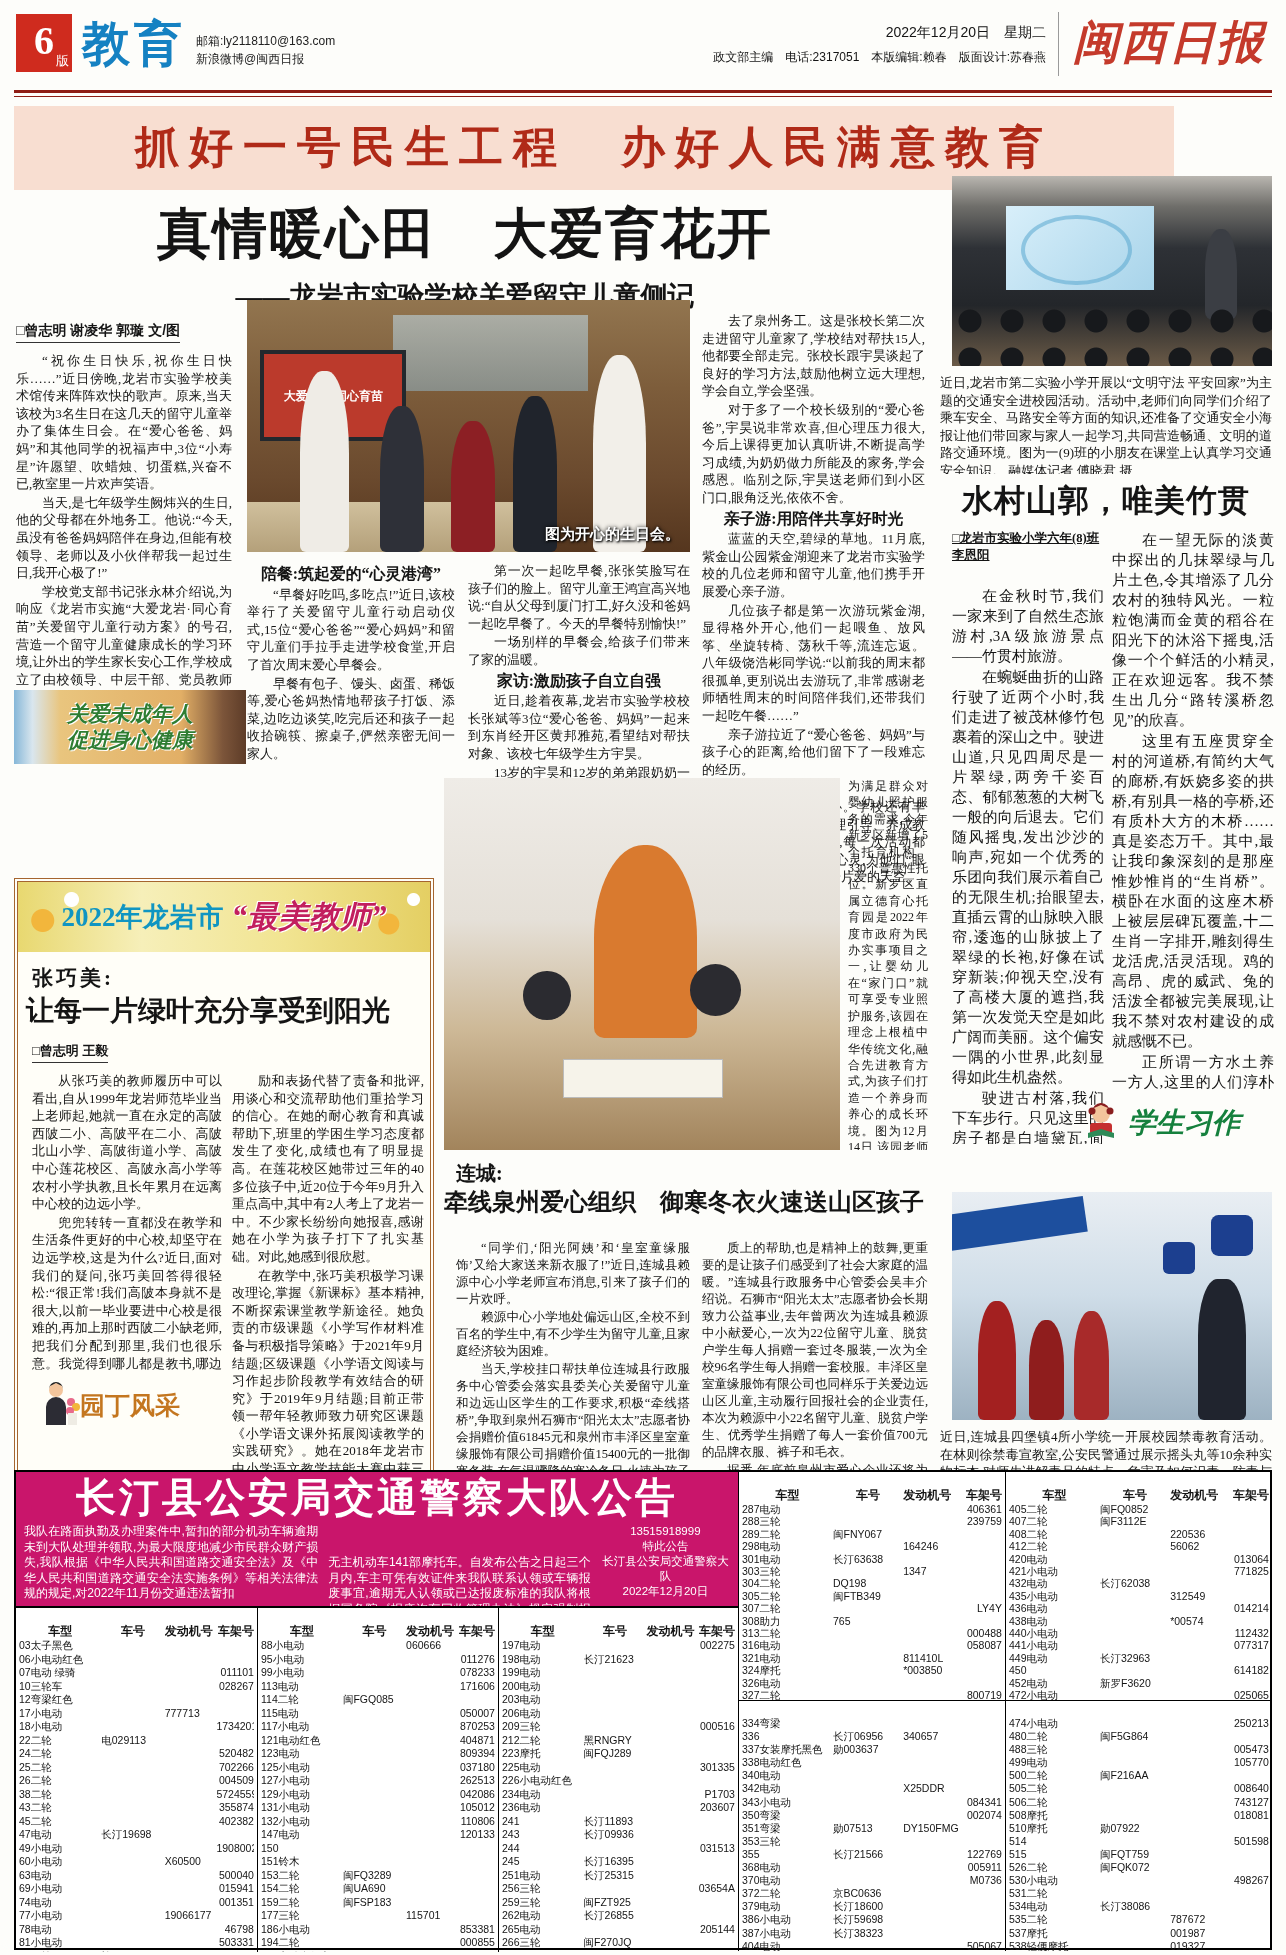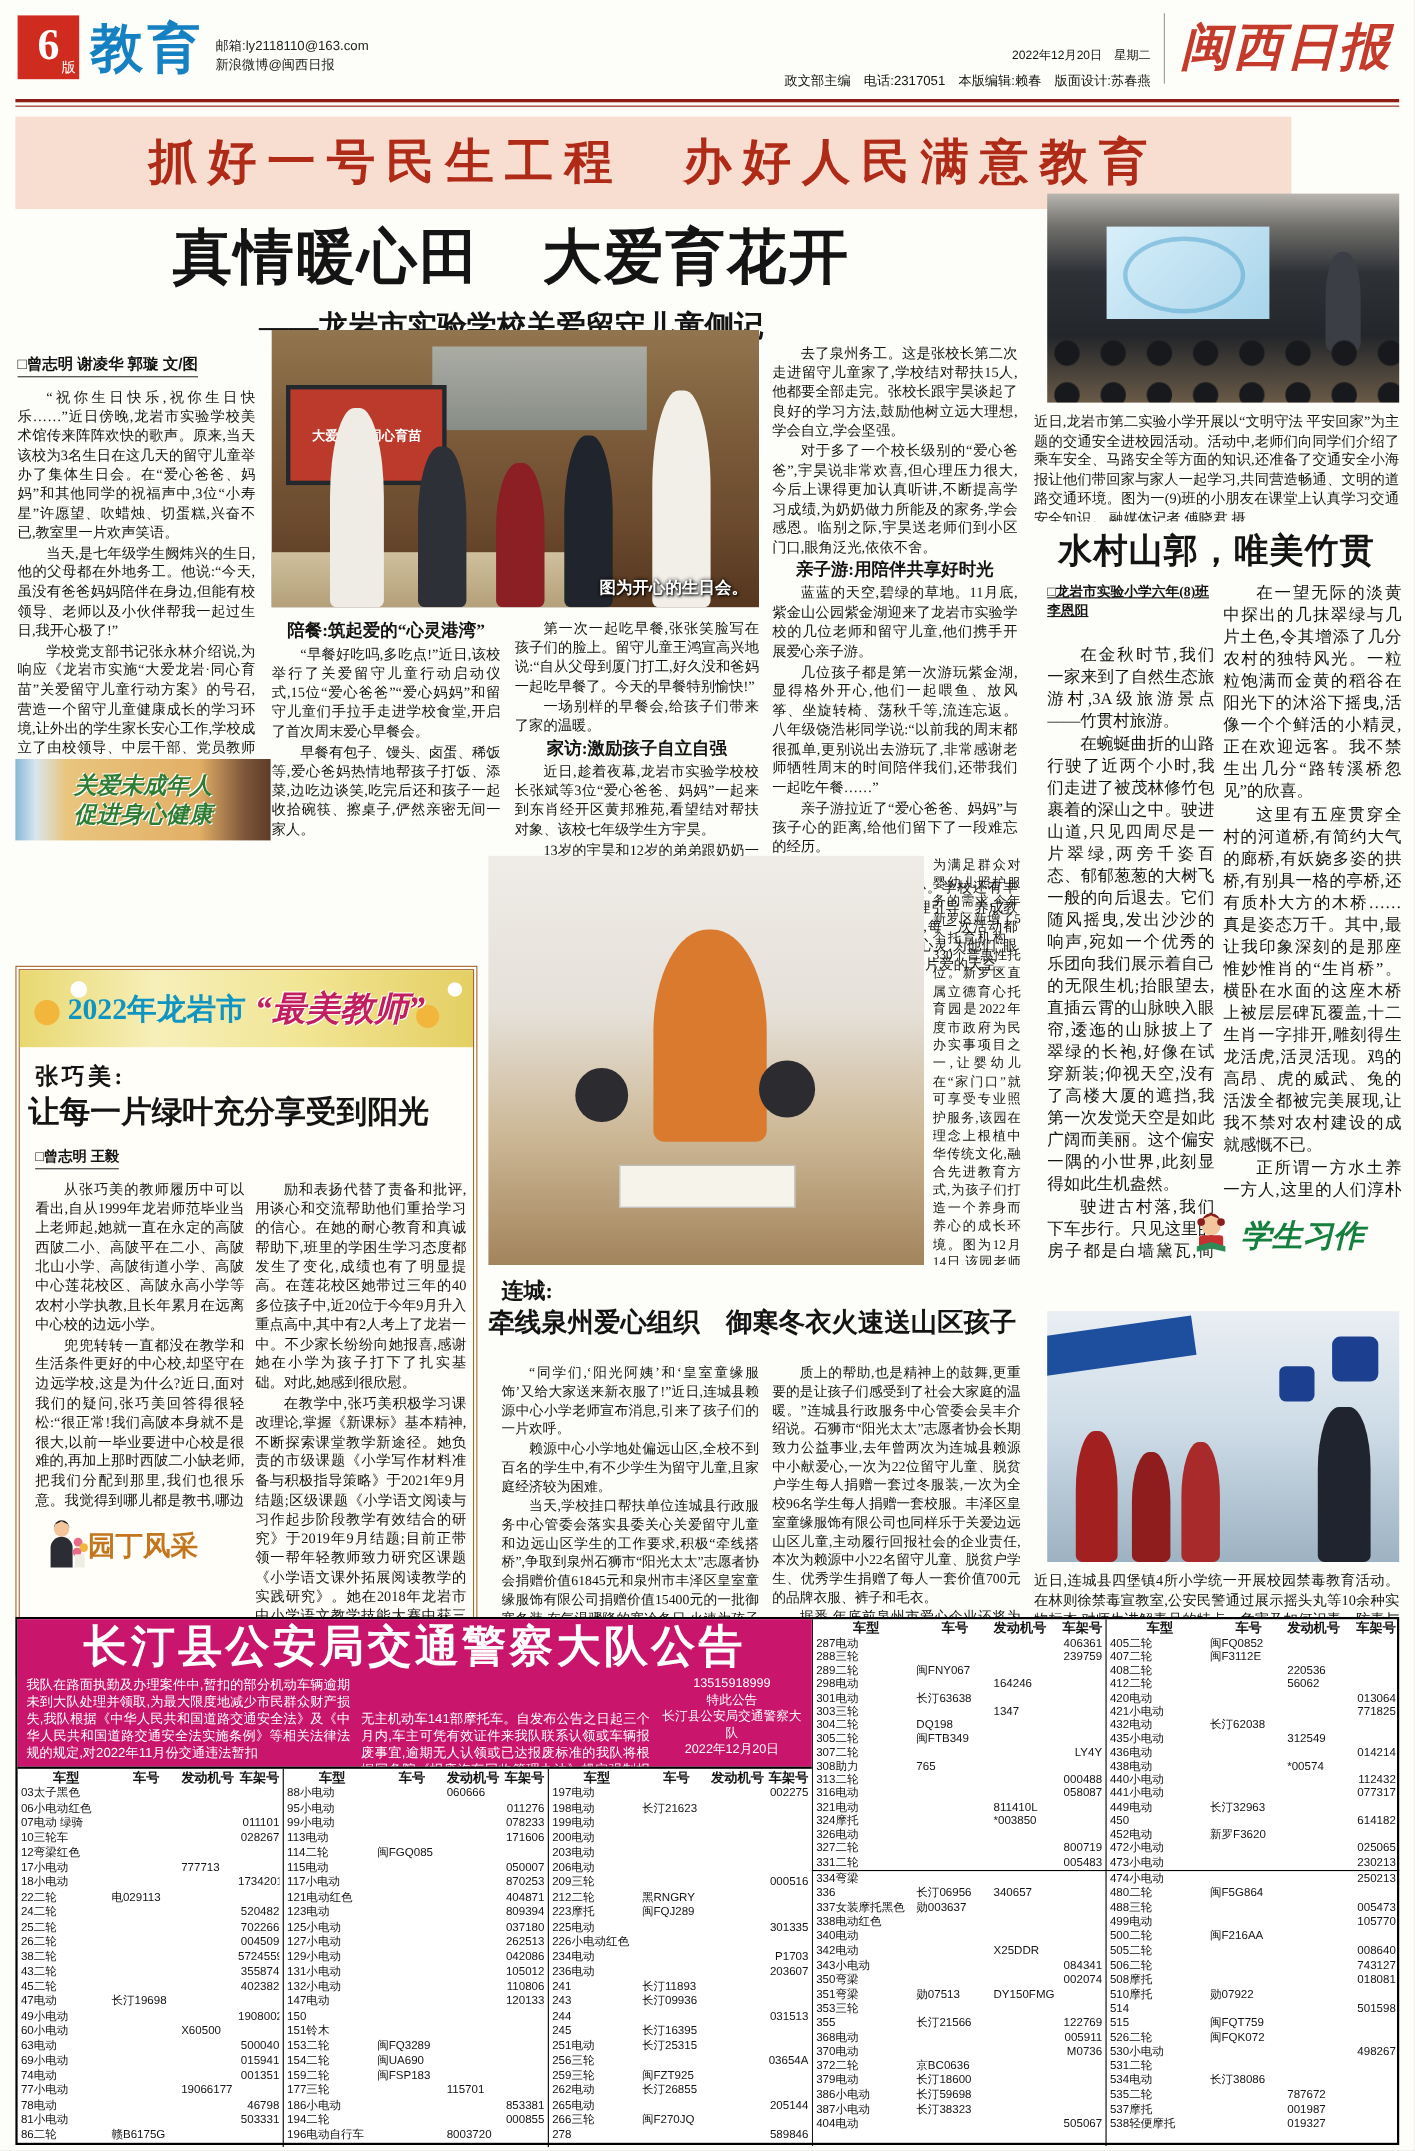--- a/index.html
+++ b/index.html
@@ -14,21 +14,21 @@
   .photo{position:absolute;overflow:hidden;}
   .caption{position:absolute;text-align:justify;overflow:hidden;}
   .credit{white-space:nowrap;}
   
   #pagebox{left:16px;top:14px;width:56px;height:58px;background:#cf2b1e;color:#fff;text-align:center;}
   #pagebox .num{font-size:40px;font-weight:bold;line-height:54px;}
   #pagebox .word{position:absolute;right:3px;bottom:2px;font-size:13px;}
   #sectiontitle{left:82px;top:12px;font-size:48px;font-weight:bold;color:#1581c2;letter-spacing:4px;}
   #contact{left:196px;top:32px;font-size:12px;line-height:18px;color:#222;}
   #dateblock{left:600px;top:24px;width:446px;text-align:right;}
-  #dateline{font-size:11px;margin-top:19px;}
+  #dateline{font-size:14px;}
   #staffline{font-size:12px;margin-top:7px;}
   #mast-divider{left:1058px;top:12px;height:64px;border-left:1px solid #9a9a9a;}
   #papername{left:1066px;top:12px;width:206px;text-align:center;font-size:46px;font-weight:bold;
              font-style:italic;color:#c43a2b;letter-spacing:2px;}
   .rule-thick{left:14px;width:1258px;height:3px;background:#8e1d15;}
   .rule-thin{left:14px;width:1258px;height:1px;background:#8e1d15;}
   
   #slogan{left:14px;top:106px;width:1160px;height:84px;background:#f8ded1;
           text-align:center;line-height:84px;font-size:44px;font-weight:900;color:#b02a18;letter-spacing:10px;}
   
@@ -119,21 +119,21 @@
      background:#fff;font-family:"Liberation Sans","DejaVu Sans",sans-serif;}
   #notice-box{position:absolute;left:0;top:0;width:722px;height:134px;background:#c9156b;color:#fff;}
   #notice-title{text-align:center;font-size:40px;font-weight:900;line-height:50px;letter-spacing:3px;}
   #notice-row{display:flex;padding:2px 8px 0 8px;gap:10px;}
   .notice-p{font-size:12px;line-height:15.5px;text-align:justify;margin:0;}
   #notice-p1{width:296px;}
   #notice-mid{width:264px;margin-top:31px;}
   #notice-phone{font-size:14px;font-weight:bold;letter-spacing:1px;margin-top:1px;}
   #notice-right{width:130px;font-size:11.5px;line-height:15px;text-align:center;}
   .vt{position:absolute;overflow:hidden;}
-  .vgroup{position:absolute;top:0;bottom:0;overflow:hidden;border-left:1px solid #000;padding:1px 3px;box-sizing:border-box;}
+  .vgroup{position:absolute;top:0;bottom:0;overflow:hidden;border-left:1px solid #000;padding:16px 3px;box-sizing:border-box;}
   .vhead{display:flex;font-weight:bold;font-size:12px;line-height:15px;}
   .vrow{display:flex;font-size:10.5px;white-space:nowrap;}
   .vhead span,.vrow span{overflow:hidden;}
   .c0{width:35%;} .c1{width:27%;} .c2{width:22%;} .c3{width:16%;text-align:right;}
   .vhead .c0,.vhead .c1{text-align:center;}
   #vt-topright{left:722px;top:0;width:534px;height:228px;}
   #vt-topright .vrow{line-height:12.4px;}
   #vt-bottomleft{left:0;top:134px;width:722px;height:344px;border-top:2px solid #000;}
   #vt-bottomleft .vrow{line-height:13.5px;}
   #vt-bottomright{left:722px;top:228px;width:534px;height:250px;border-top:1px solid #000;}

